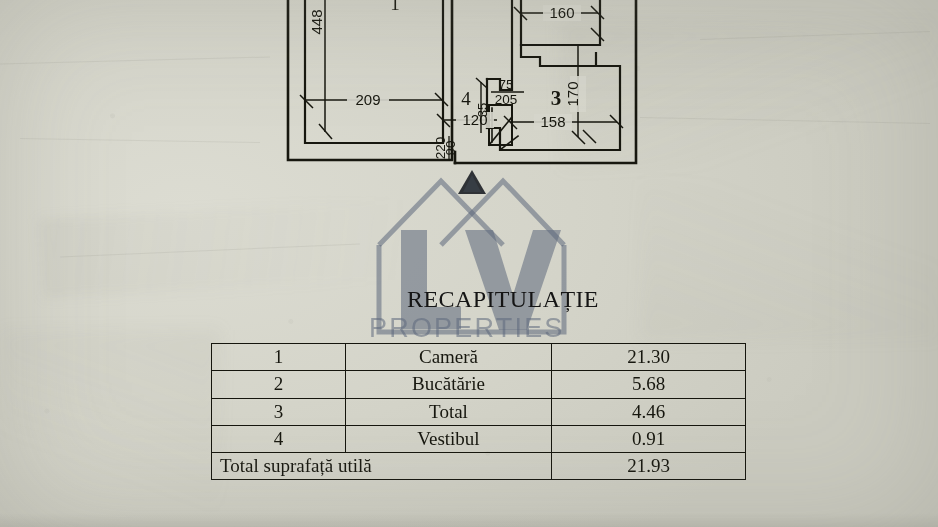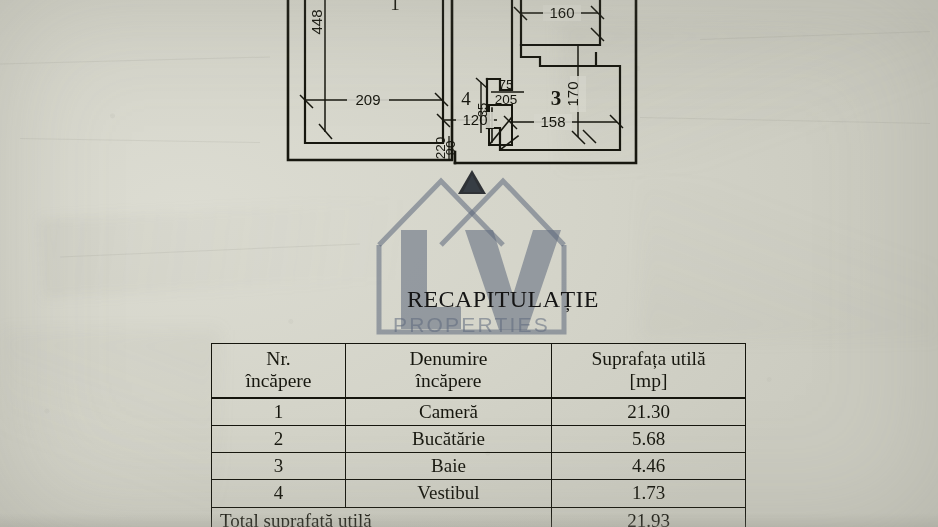--- a/index.html
+++ b/index.html
@@ -44,23 +44,22 @@
   
   #plan{position:absolute;left:0;top:0;width:938px;height:185px;}
 
   
   #watermark{
     position:absolute;left:369px;top:167px;width:205px;height:185px;
     pointer-events:none;
   }
   #wm-text{
     position:absolute;left:369px;top:313px;width:205px;
-    text-align:center;
     font-family:"Liberation Sans", sans-serif;
-    font-size:21px;letter-spacing:2.2px;
+    font-size:27px;letter-spacing:2.2px;
     color:rgba(92,104,124,.55);
     font-weight:400;
     pointer-events:none;
   }
   
   #title{
     position:absolute;left:0;top:286px;width:938px;text-align:center;
     font-family:"Liberation Serif", serif;
     font-size:24px;color:#151515;letter-spacing:.4px;padding-left:34px;
   }
@@ -235,54 +234,40 @@
   <div id="title">RECAPITULAȚIE</div>
 
   <div id="tbl-wrap">
     <table id="recap">
       <colgroup>
           <col class="c1">
           <col class="c2">
           <col class="c3">
         </colgroup>
       <tbody>
-        <tr class="head">
-          <td>
-            <div>Nr.</div>
-            <div>încăpere</div>
-          </td>
-          <td>
-            <div>Denumire</div>
-            <div>încăpere</div>
-          </td>
-          <td>
-            <div>Suprafața utilă</div>
-            <div>[mp]</div>
-          </td>
-        </tr>
 
         <tr>
           <td>1</td>
           <td>Cameră</td>
           <td>21.30</td>
         </tr>
         <tr>
           <td>2</td>
           <td>Bucătărie</td>
           <td>5.68</td>
         </tr>
         <tr>
           <td>3</td>
-          <td>Baie</td>
+          <td>Total</td>
           <td>4.46</td>
         </tr>
         <tr>
           <td>4</td>
           <td>Vestibul</td>
-          <td>1.73</td>
+          <td>0.91</td>
         </tr>
 
         <tr class="r-total">
           <td colspan="2" class="total-label">Total suprafață utilă</td>
           <td>21.93</td>
         </tr>
       </tbody>
     </table>
   </div>
 

